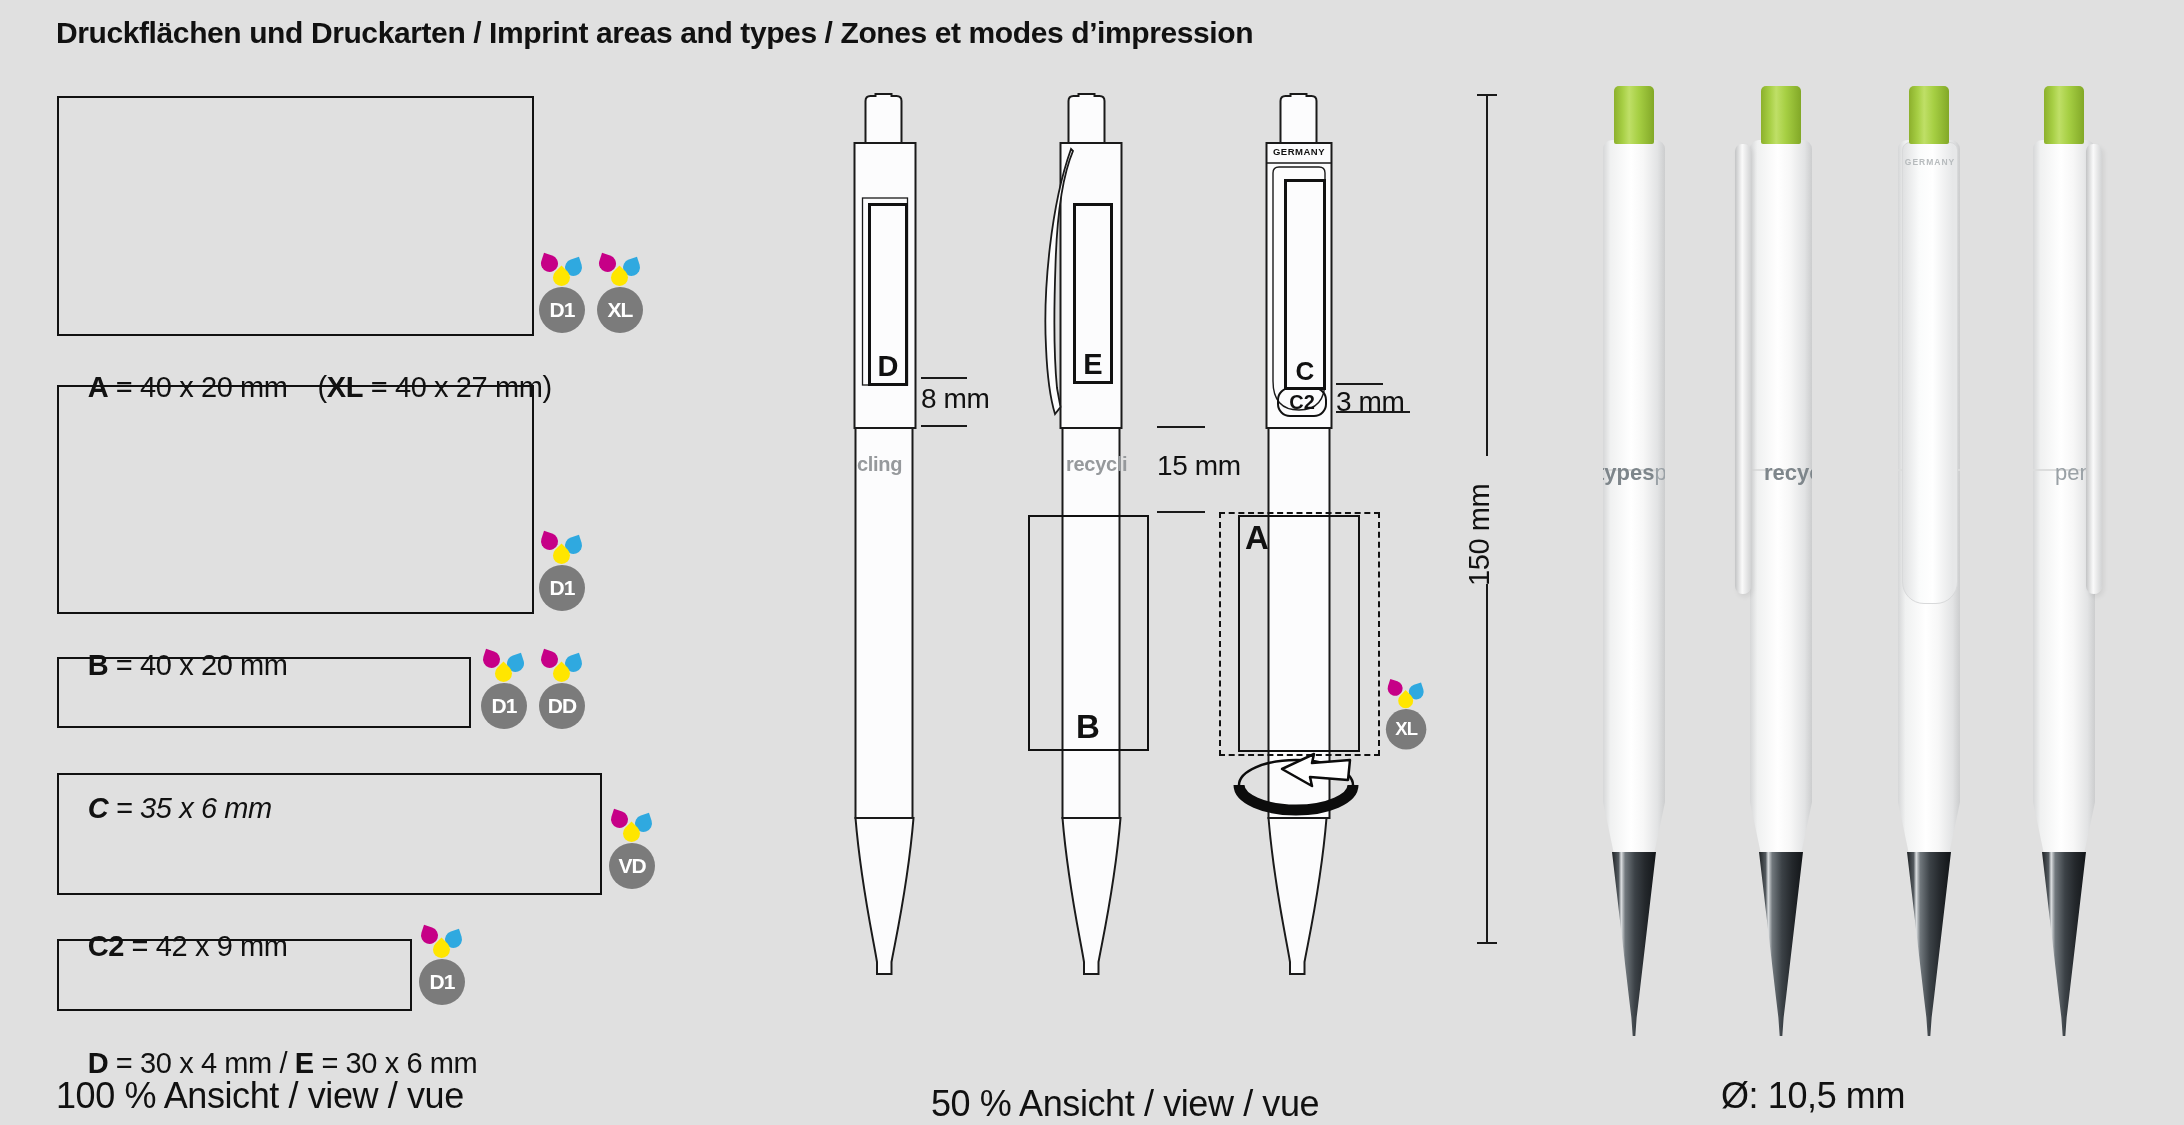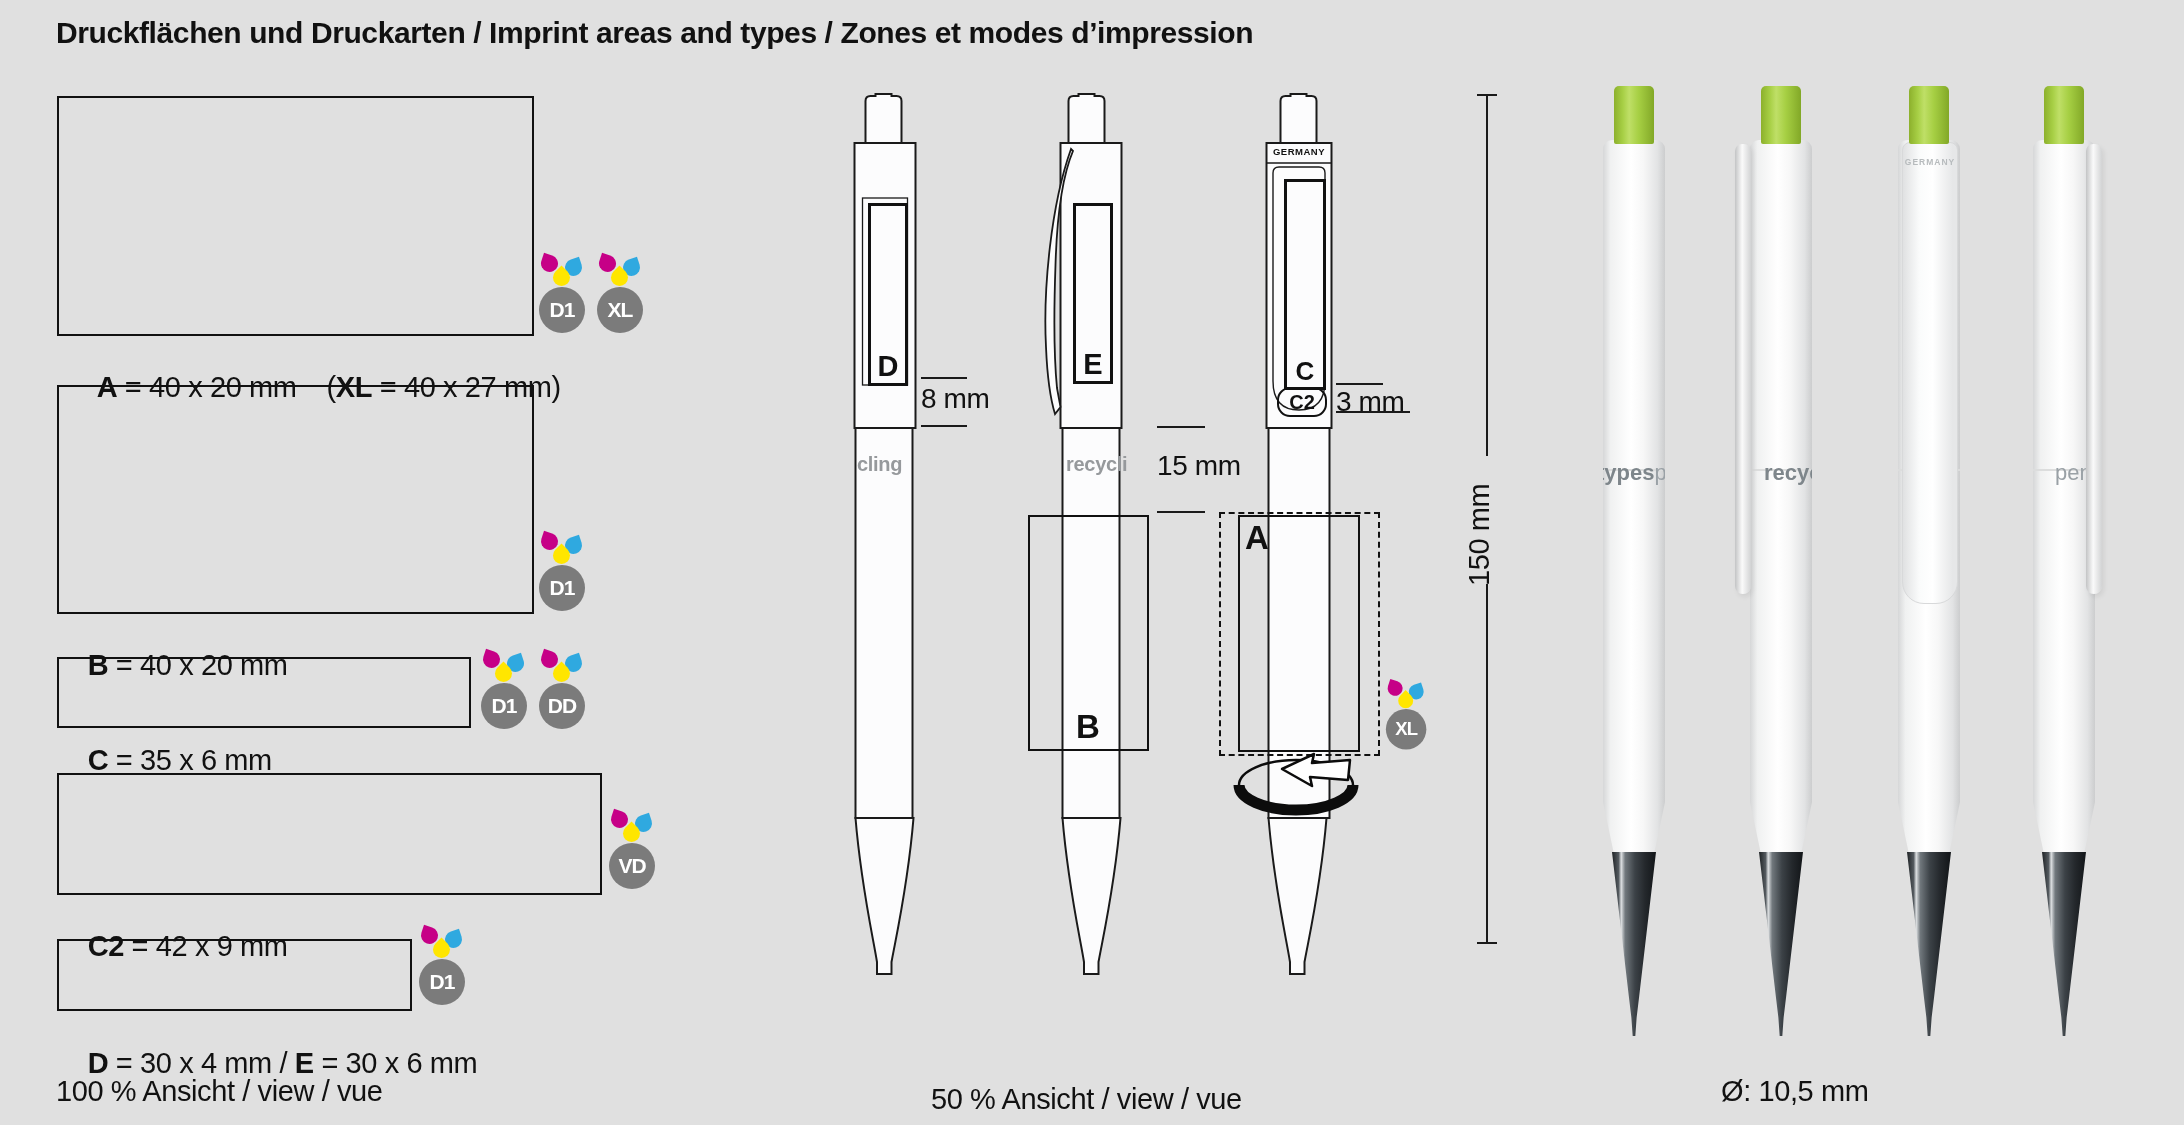--- a/index.html
+++ b/index.html
@@ -3,21 +3,21 @@
 <meta charset="utf-8">
 <style>
   html,body{margin:0;padding:0;background:#e0e0e0;}
   #sheet{position:relative;width:2184px;height:1125px;background:#e0e0e0;overflow:hidden;
          font-family:"Liberation Sans","DejaVu Sans",sans-serif;color:#111;}
   .abs{position:absolute;}
   
   .title{font-size:30px;font-weight:bold;letter-spacing:-0.4px;white-space:pre;}
   .arealabel{font-size:29px;letter-spacing:-0.4px;white-space:pre;}
   .arealabel b{font-weight:bold;}
-  .footer{font-size:29px;letter-spacing:-0.4px;white-space:pre;}
+  .footer{font-size:36px;letter-spacing:-0.4px;white-space:pre;}
   
   .prect{position:absolute;border:2.5px solid #111;background:transparent;}
   
   .badge{position:absolute;width:48px;height:80px;}
   .bcircle{position:absolute;left:1px;top:33px;width:46px;height:46px;border-radius:50%;
            background:#7b7b7b;color:#fff;font-weight:bold;font-size:21px;letter-spacing:-1px;
            display:flex;align-items:center;justify-content:center;z-index:1;}
   .drop{position:absolute;width:17px;height:17px;border-radius:0 50% 50% 50%;z-index:2;}
   .drop.m{left:3px;top:1px;background:#c60087;transform:rotate(18deg);}
   .drop.c{left:27px;top:5px;background:#2fa9e0;transform:rotate(72deg);}
@@ -79,21 +79,21 @@
     <i class="drop m"></i>
     <i class="drop c"></i>
     <i class="drop y"></i>
   </div>
   <div class="badge" style="left:596px;top:254px;">
     <span class="bcircle">XL</span>
     <i class="drop m"></i>
     <i class="drop c"></i>
     <i class="drop y"></i>
   </div>
-  <div class="abs arealabel" style="left:66px;top:338px;">
+  <div class="abs arealabel" style="left:57px;top:338px;">
     <b>A</b><span> = 40 x 20 mm</span><span style="margin-left:30px;">(</span><b>XL</b><span> = 40 x 27 mm)</span>
   </div>
 
   <div class="prect" style="left:57px;top:385px;width:473px;height:225px;border-width:2px;"></div>
   <div class="badge" style="left:538px;top:532px;">
     <span class="bcircle">D1</span>
     <i class="drop m"></i>
     <i class="drop c"></i>
     <i class="drop y"></i>
   </div>
@@ -107,21 +107,21 @@
     <i class="drop m"></i>
     <i class="drop c"></i>
     <i class="drop y"></i>
   </div>
   <div class="badge" style="left:538px;top:650px;">
     <span class="bcircle">DD</span>
     <i class="drop m"></i>
     <i class="drop c"></i>
     <i class="drop y"></i>
   </div>
-  <div class="abs arealabel" style="left:57px;top:711px;">
+  <div class="abs arealabel" style="left:57px;top:759px;font-style:italic;">
     <b>C</b><span> = 35 x 6 mm</span>
   </div>
 
   <div class="prect" style="left:57px;top:773px;width:541px;height:118px;"></div>
   <div class="badge" style="left:608px;top:810px;">
     <span class="bcircle">VD</span>
     <i class="drop m"></i>
     <i class="drop c"></i>
     <i class="drop y"></i>
   </div>

